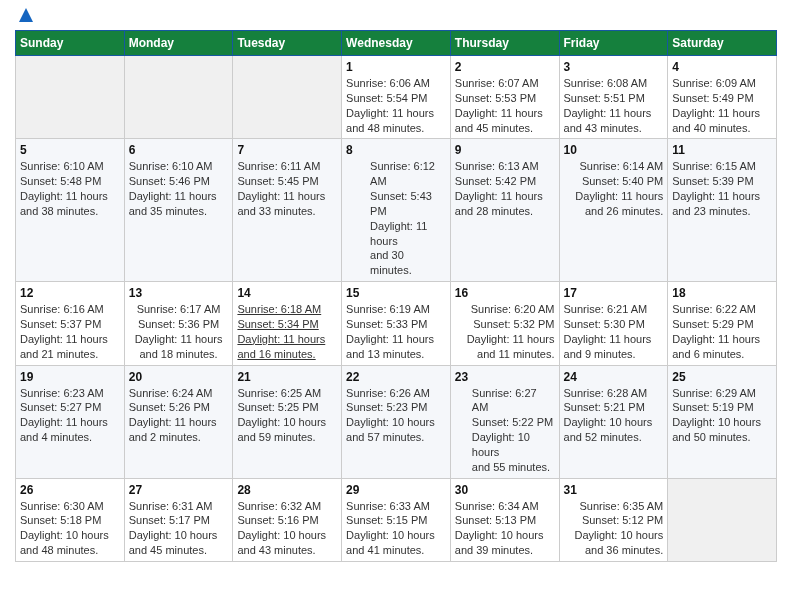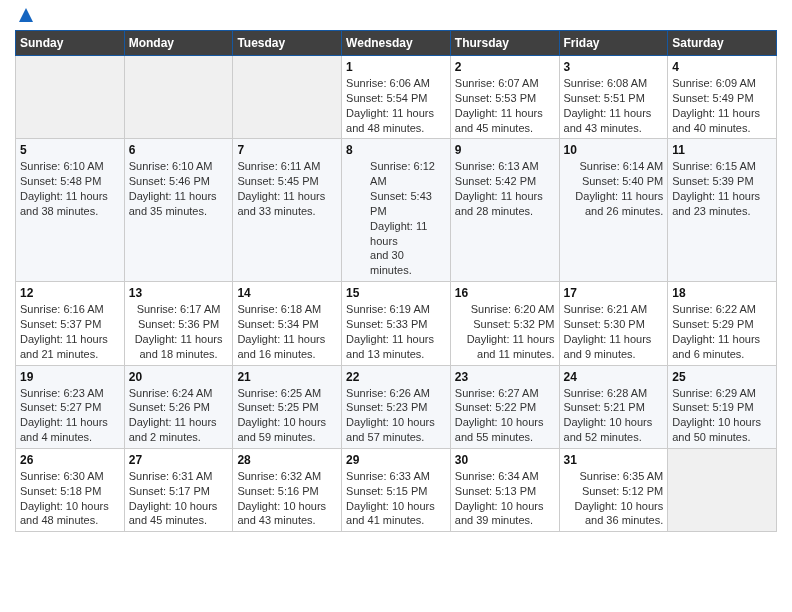--- a/index.html
+++ b/index.html
@@ -44,21 +44,21 @@
     .location-title {
       font-size: 15px;
       color: #444;
     }
     .calendar-table {
       width: 100%;
       border-collapse: collapse;
       border: 1px solid #bbb;
     }
     .calendar-table th {
-      background: #404040;
+      background: #15803d;
       color: #fff;
       font-size: 12px;
       font-weight: bold;
       padding: 5px 4px;
       text-align: left;
       border: 1px solid #1557a0;
     }
     .calendar-table td {
       vertical-align: top;
       border: 1px solid #ccc;
@@ -216,21 +216,21 @@
           </td>
           <td>
             <div class="day-number">13</div>
             <div class="day-info" style="white-space: pre-line; text-align: center;">Sunrise: 6:17 AM
 Sunset: 5:36 PM
 Daylight: 11 hours
 and 18 minutes.</div>
           </td>
           <td>
             <div class="day-number">14</div>
-            <div class="day-info" style="white-space: pre-line;">Sunrise: 6:18 AM
+            <div class="day-info" style="white-space: pre-line; text-decoration: underline;">Sunrise: 6:18 AM
 Sunset: 5:34 PM
 Daylight: 11 hours
 and 16 minutes.</div>
           </td>
           <td>
             <div class="day-number">15</div>
             <div class="day-info" style="white-space: pre-line;">Sunrise: 6:19 AM
 Sunset: 5:33 PM
 Daylight: 11 hours
 and 13 minutes.</div>
@@ -281,21 +281,21 @@
           </td>
           <td>
             <div class="day-number">22</div>
             <div class="day-info" style="white-space: pre-line;">Sunrise: 6:26 AM
 Sunset: 5:23 PM
 Daylight: 10 hours
 and 57 minutes.</div>
           </td>
           <td>
             <div class="day-number">23</div>
-            <div class="day-info" style="white-space: pre-line;">Sunrise: 6:27 AM
+            <div class="day-info" style="white-space: pre-line; margin-left: 17px;">Sunrise: 6:27 AM
 Sunset: 5:22 PM
 Daylight: 10 hours
 and 55 minutes.</div>
           </td>
           <td>
             <div class="day-number">24</div>
             <div class="day-info" style="white-space: pre-line;">Sunrise: 6:28 AM
 Sunset: 5:21 PM
 Daylight: 10 hours
 and 52 minutes.</div>

